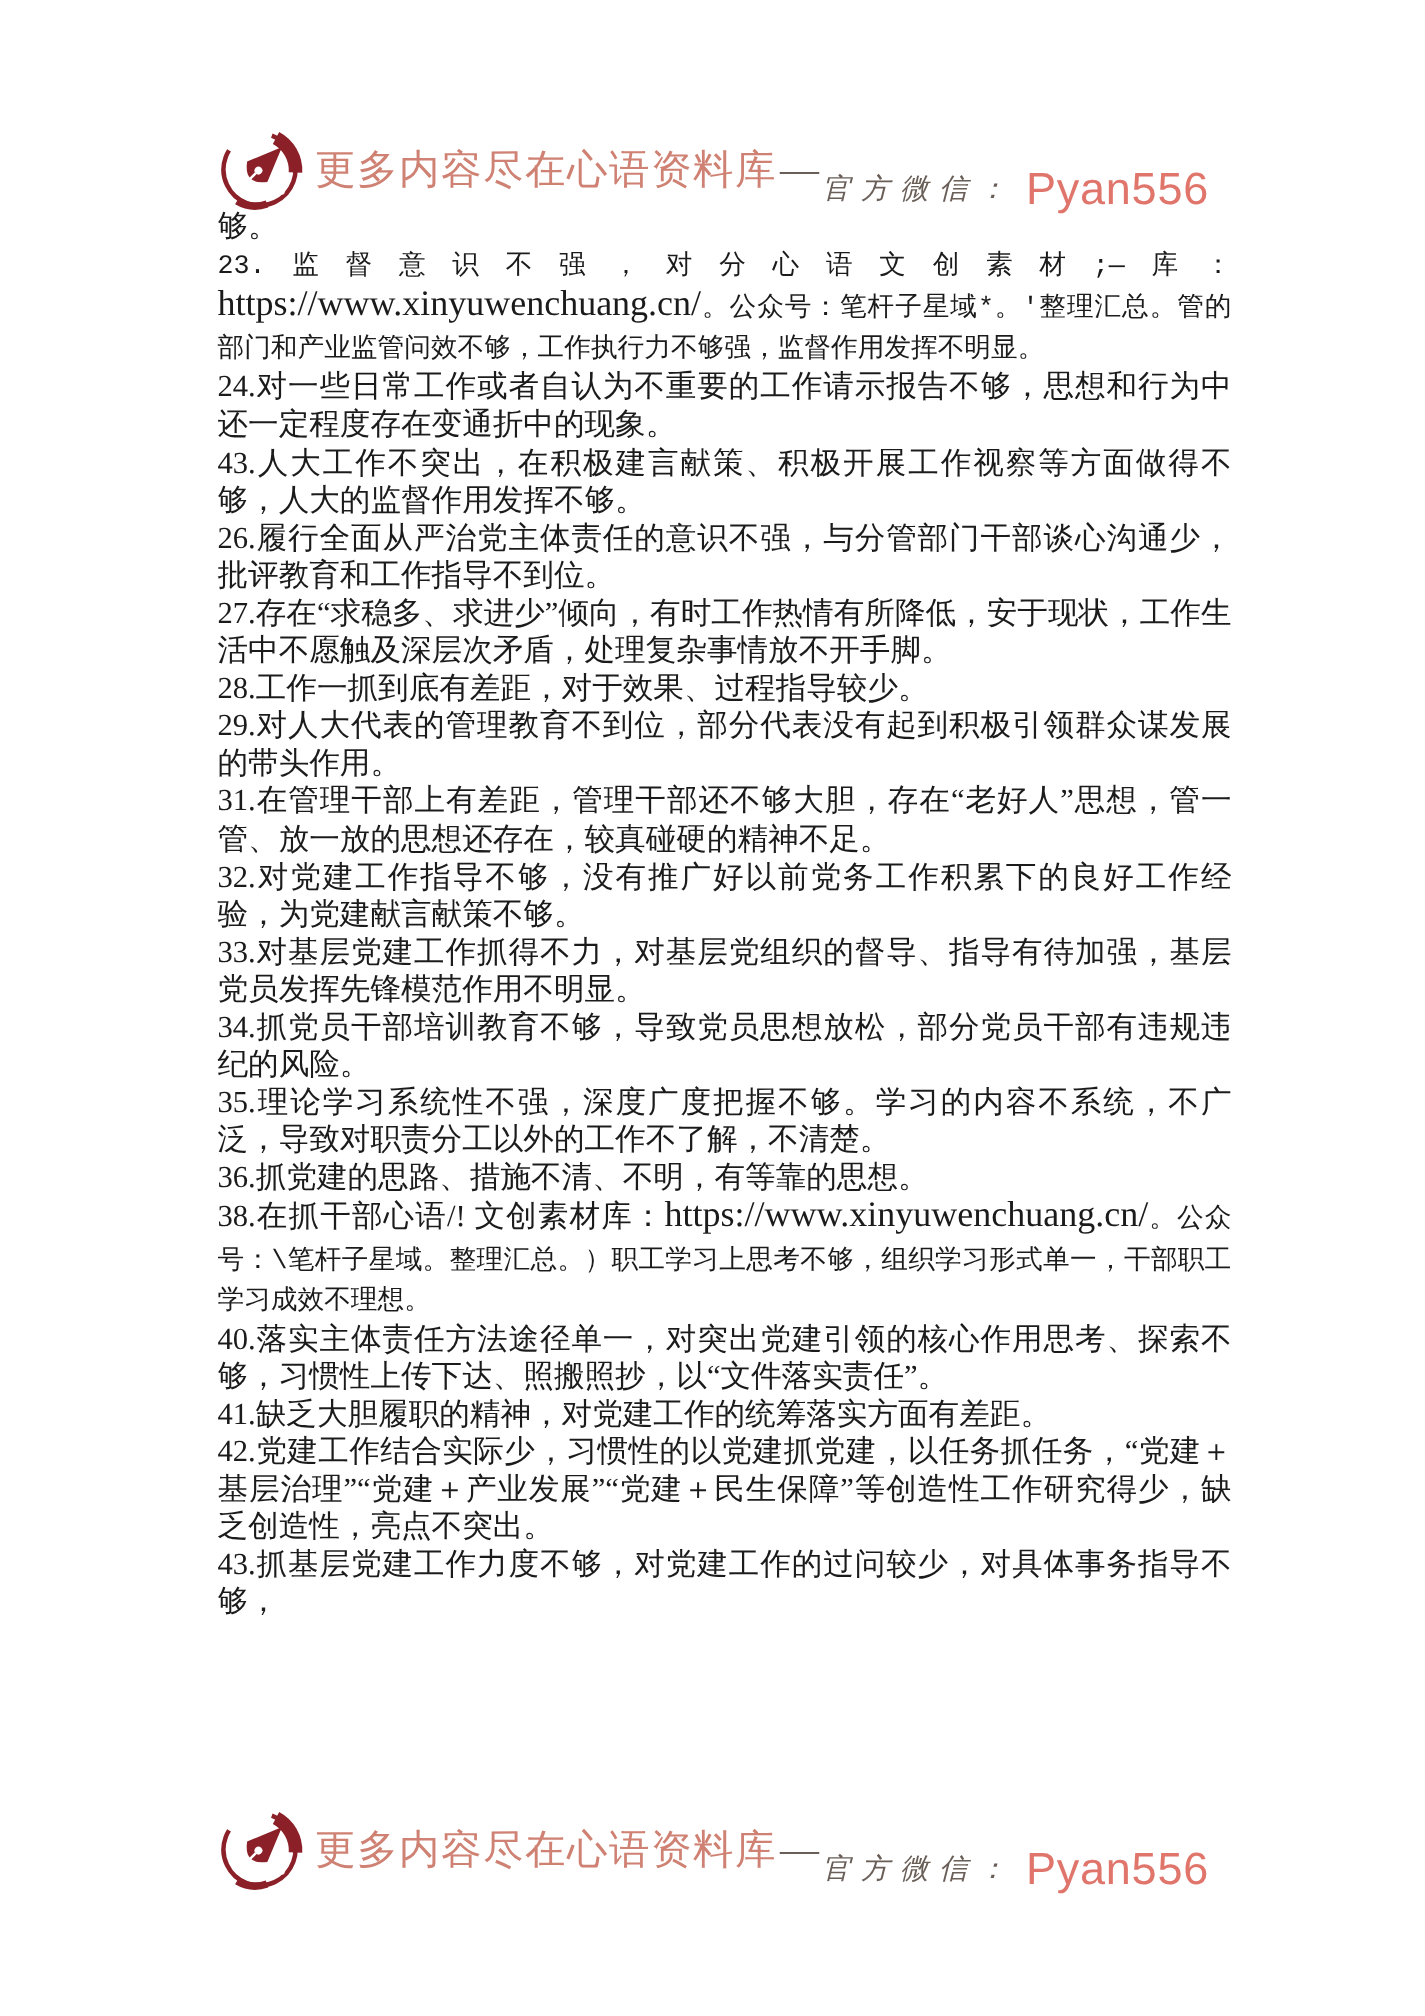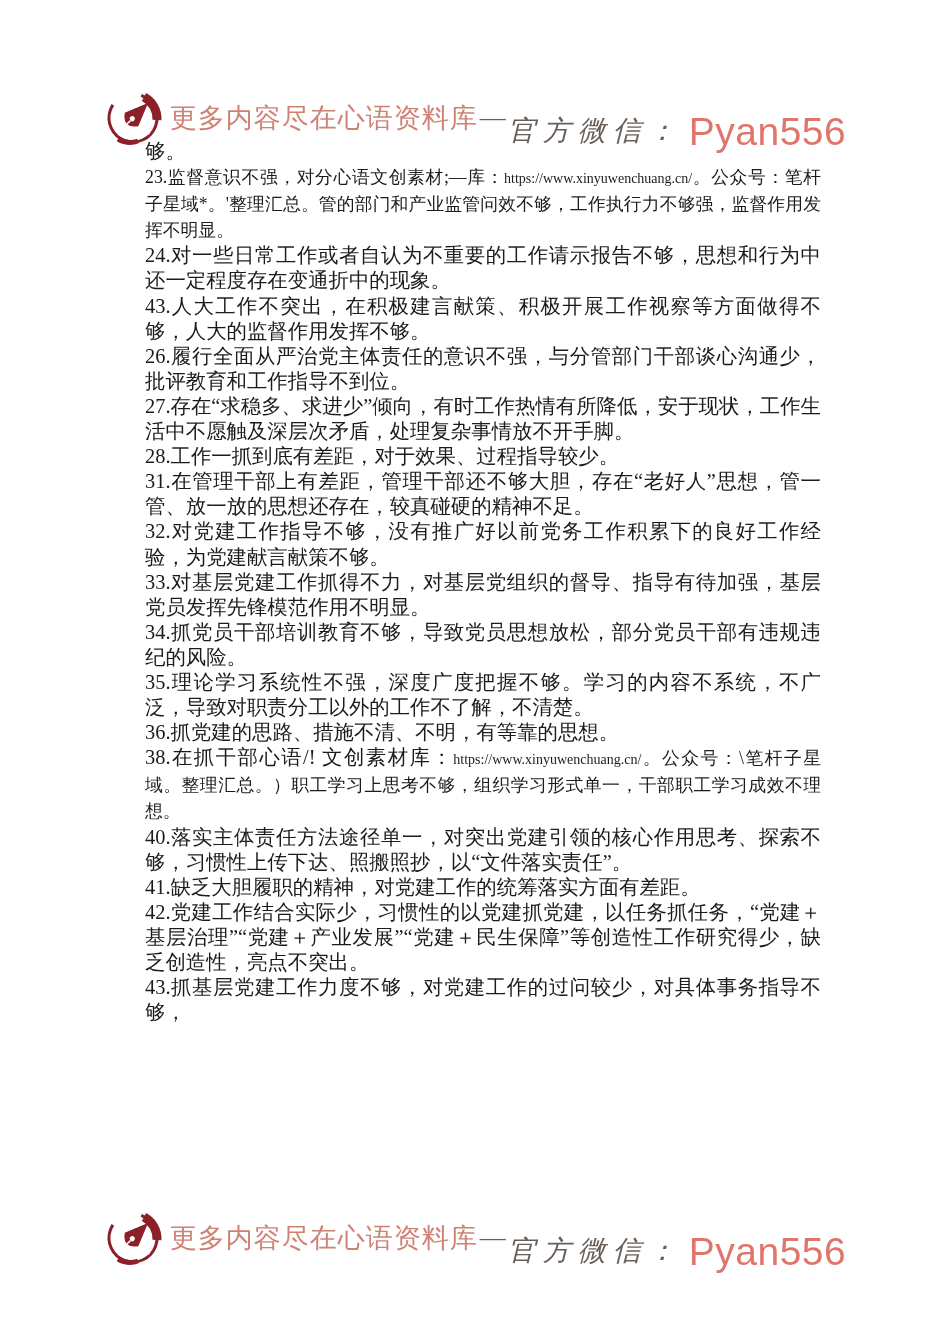--- a/index.html
+++ b/index.html
@@ -25,51 +25,51 @@
     font-family:"Liberation Serif","DejaVu Serif",serif;
     letter-spacing:1px;
   }
   .wdash{
     color:var(--watermark-dark,#6a5f58);
     font-size:26px;
     margin:0 -4px;
   }
   .wlabel{
     color:var(--watermark-dark,#6a5f58);
-    font-size:28px;
+    font-size:19px;
     font-style:italic;
     font-family:"DejaVu Serif","Liberation Serif",serif;
     letter-spacing:7px;
     margin-top:25px;
   }
   .wid{
     color:var(--wechat-red,#e0756b);
-    font-size:39px;
+    font-size:30px;
     font-family:"Liberation Sans","DejaVu Sans",sans-serif;
     letter-spacing:0.5px;
     margin-top:28px;
   }
   #doc-body{
     position:absolute;
     left:145px;top:139px;width:676px;
     color:var(--body-text,#1b1b1b);
     font-size:20.4px;
     line-height:25.1px;
     text-align:justify;
     text-justify:inter-ideograph;
   }
   #doc-body p{margin:0;padding:0;}
   .seg-song{font-family:"Liberation Serif","DejaVu Serif",serif;}
   .seg-hei{
-    font-family:Liberation Serif, serif;
+    font-family:Liberation Mono, monospace;
     font-size:17.8px;
   }
   .seg-url{
     font-family:"Liberation Serif","DejaVu Serif",serif;
-    font-size:14px;
+    font-size:24px;
   }
 </style>
 </head>
 <body>
 
 <div class="watermark top">
   <svg class="logo" viewBox="0 0 58 58" aria-hidden="true">
     <circle cx="29" cy="29" r="24" fill="none" stroke="#8b2028" stroke-width="3" stroke-dasharray="118 33" transform="rotate(-70 29 29)"></circle>
     <path d="M 40 8 A 24.5 24.5 0 0 1 53 31" fill="none" stroke="#8b2028" stroke-width="9"></path>
     <path d="M 14 50 A 24 24 0 0 0 34 52" fill="none" stroke="#8b2028" stroke-width="5"></path>
@@ -88,20 +88,21 @@
 </div>
 
 <div id="doc-body">
     <p class="para"><span class="seg-song">够。</span></p>
     <p class="para"><span class="seg-hei">23.监督意识不强，对分心语文创素材;—库：</span><span class="seg-url">https://www.xinyuwenchuang.cn/</span><span class="seg-hei">。公众号：笔杆子星域*。'整理汇总。管的部门和产业监管问效不够，工作执行力不够强，监督作用发挥不明显。</span></p>
     <p class="para"><span class="seg-song">24.对一些日常工作或者自认为不重要的工作请示报告不够，思想和行为中还一定程度存在变通折中的现象。</span></p>
     <p class="para"><span class="seg-song">43.人大工作不突出，在积极建言献策、积极开展工作视察等方面做得不够，人大的监督作用发挥不够。</span></p>
     <p class="para"><span class="seg-song">26.履行全面从严治党主体责任的意识不强，与分管部门干部谈心沟通少，批评教育和工作指导不到位。</span></p>
     <p class="para"><span class="seg-song">27.存在“求稳多、求进少”倾向，有时工作热情有所降低，安于现状，工作生活中不愿触及深层次矛盾，处理复杂事情放不开手脚。</span></p>
     <p class="para"><span class="seg-song">28.工作一抓到底有差距，对于效果、过程指导较少。</span></p>
+    <p class="para"><span class="seg-song">29.对人大代表的管理教育不到位，部分代表没有起到积极引领群众谋发展的带头作用。</span></p>
     <p class="para"><span class="seg-song">31.在管理干部上有差距，管理干部还不够大胆，存在“老好人”思想，管一管、放一放的思想还存在，较真碰硬的精神不足。</span></p>
     <p class="para"><span class="seg-song">32.对党建工作指导不够，没有推广好以前党务工作积累下的良好工作经验，为党建献言献策不够。</span></p>
     <p class="para"><span class="seg-song">33.对基层党建工作抓得不力，对基层党组织的督导、指导有待加强，基层党员发挥先锋模范作用不明显。</span></p>
     <p class="para"><span class="seg-song">34.抓党员干部培训教育不够，导致党员思想放松，部分党员干部有违规违纪的风险。</span></p>
     <p class="para"><span class="seg-song">35.理论学习系统性不强，深度广度把握不够。学习的内容不系统，不广泛，导致对职责分工以外的工作不了解，不清楚。</span></p>
     <p class="para"><span class="seg-song">36.抓党建的思路、措施不清、不明，有等靠的思想。</span></p>
     <p class="para"><span class="seg-song">38.在抓干部心语/! 文创素材库：</span><span class="seg-url">https://www.xinyuwenchuang.cn/</span><span class="seg-hei">。公众号：\笔杆子星域。整理汇总。）职工学习上思考不够，组织学习形式单一，干部职工学习成效不理想。</span></p>
     <p class="para"><span class="seg-song">40.落实主体责任方法途径单一，对突出党建引领的核心作用思考、探索不够，习惯性上传下达、照搬照抄，以“文件落实责任”。</span></p>
     <p class="para"><span class="seg-song">41.缺乏大胆履职的精神，对党建工作的统筹落实方面有差距。</span></p>
     <p class="para"><span class="seg-song">42.党建工作结合实际少，习惯性的以党建抓党建，以任务抓任务，“党建＋基层治理”“党建＋产业发展”“党建＋民生保障”等创造性工作研究得少，缺乏创造性，亮点不突出。</span></p>

